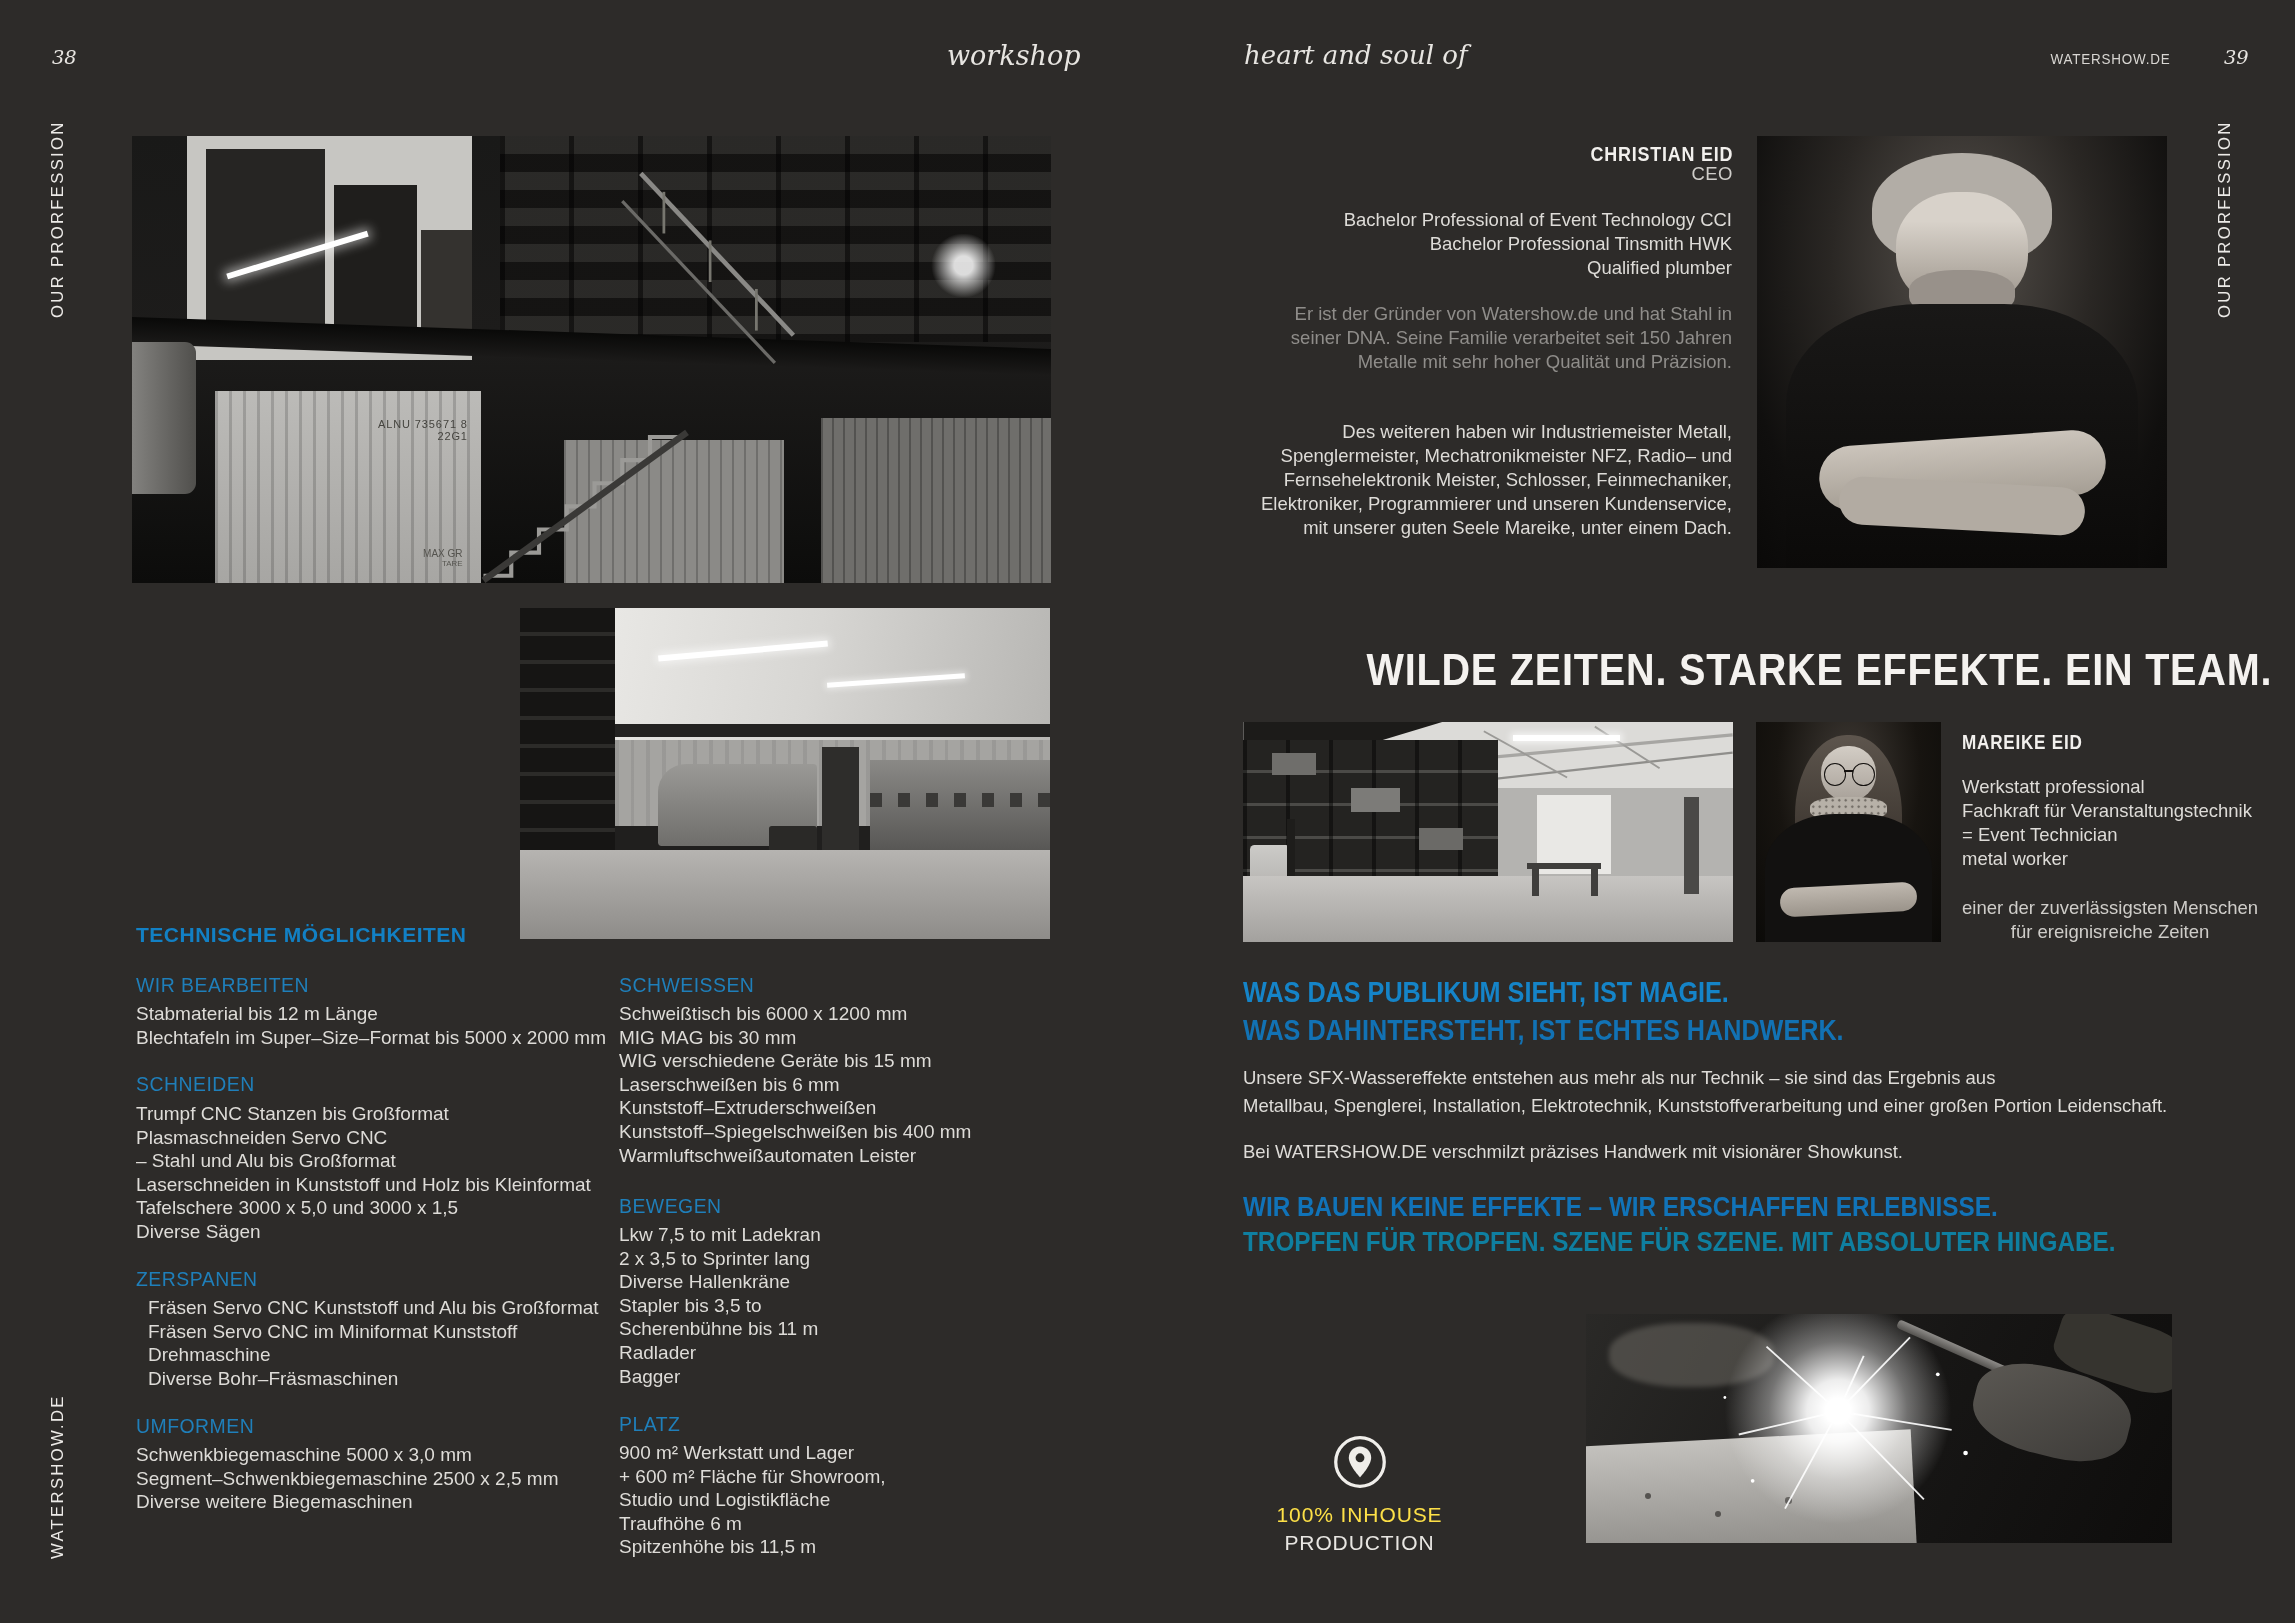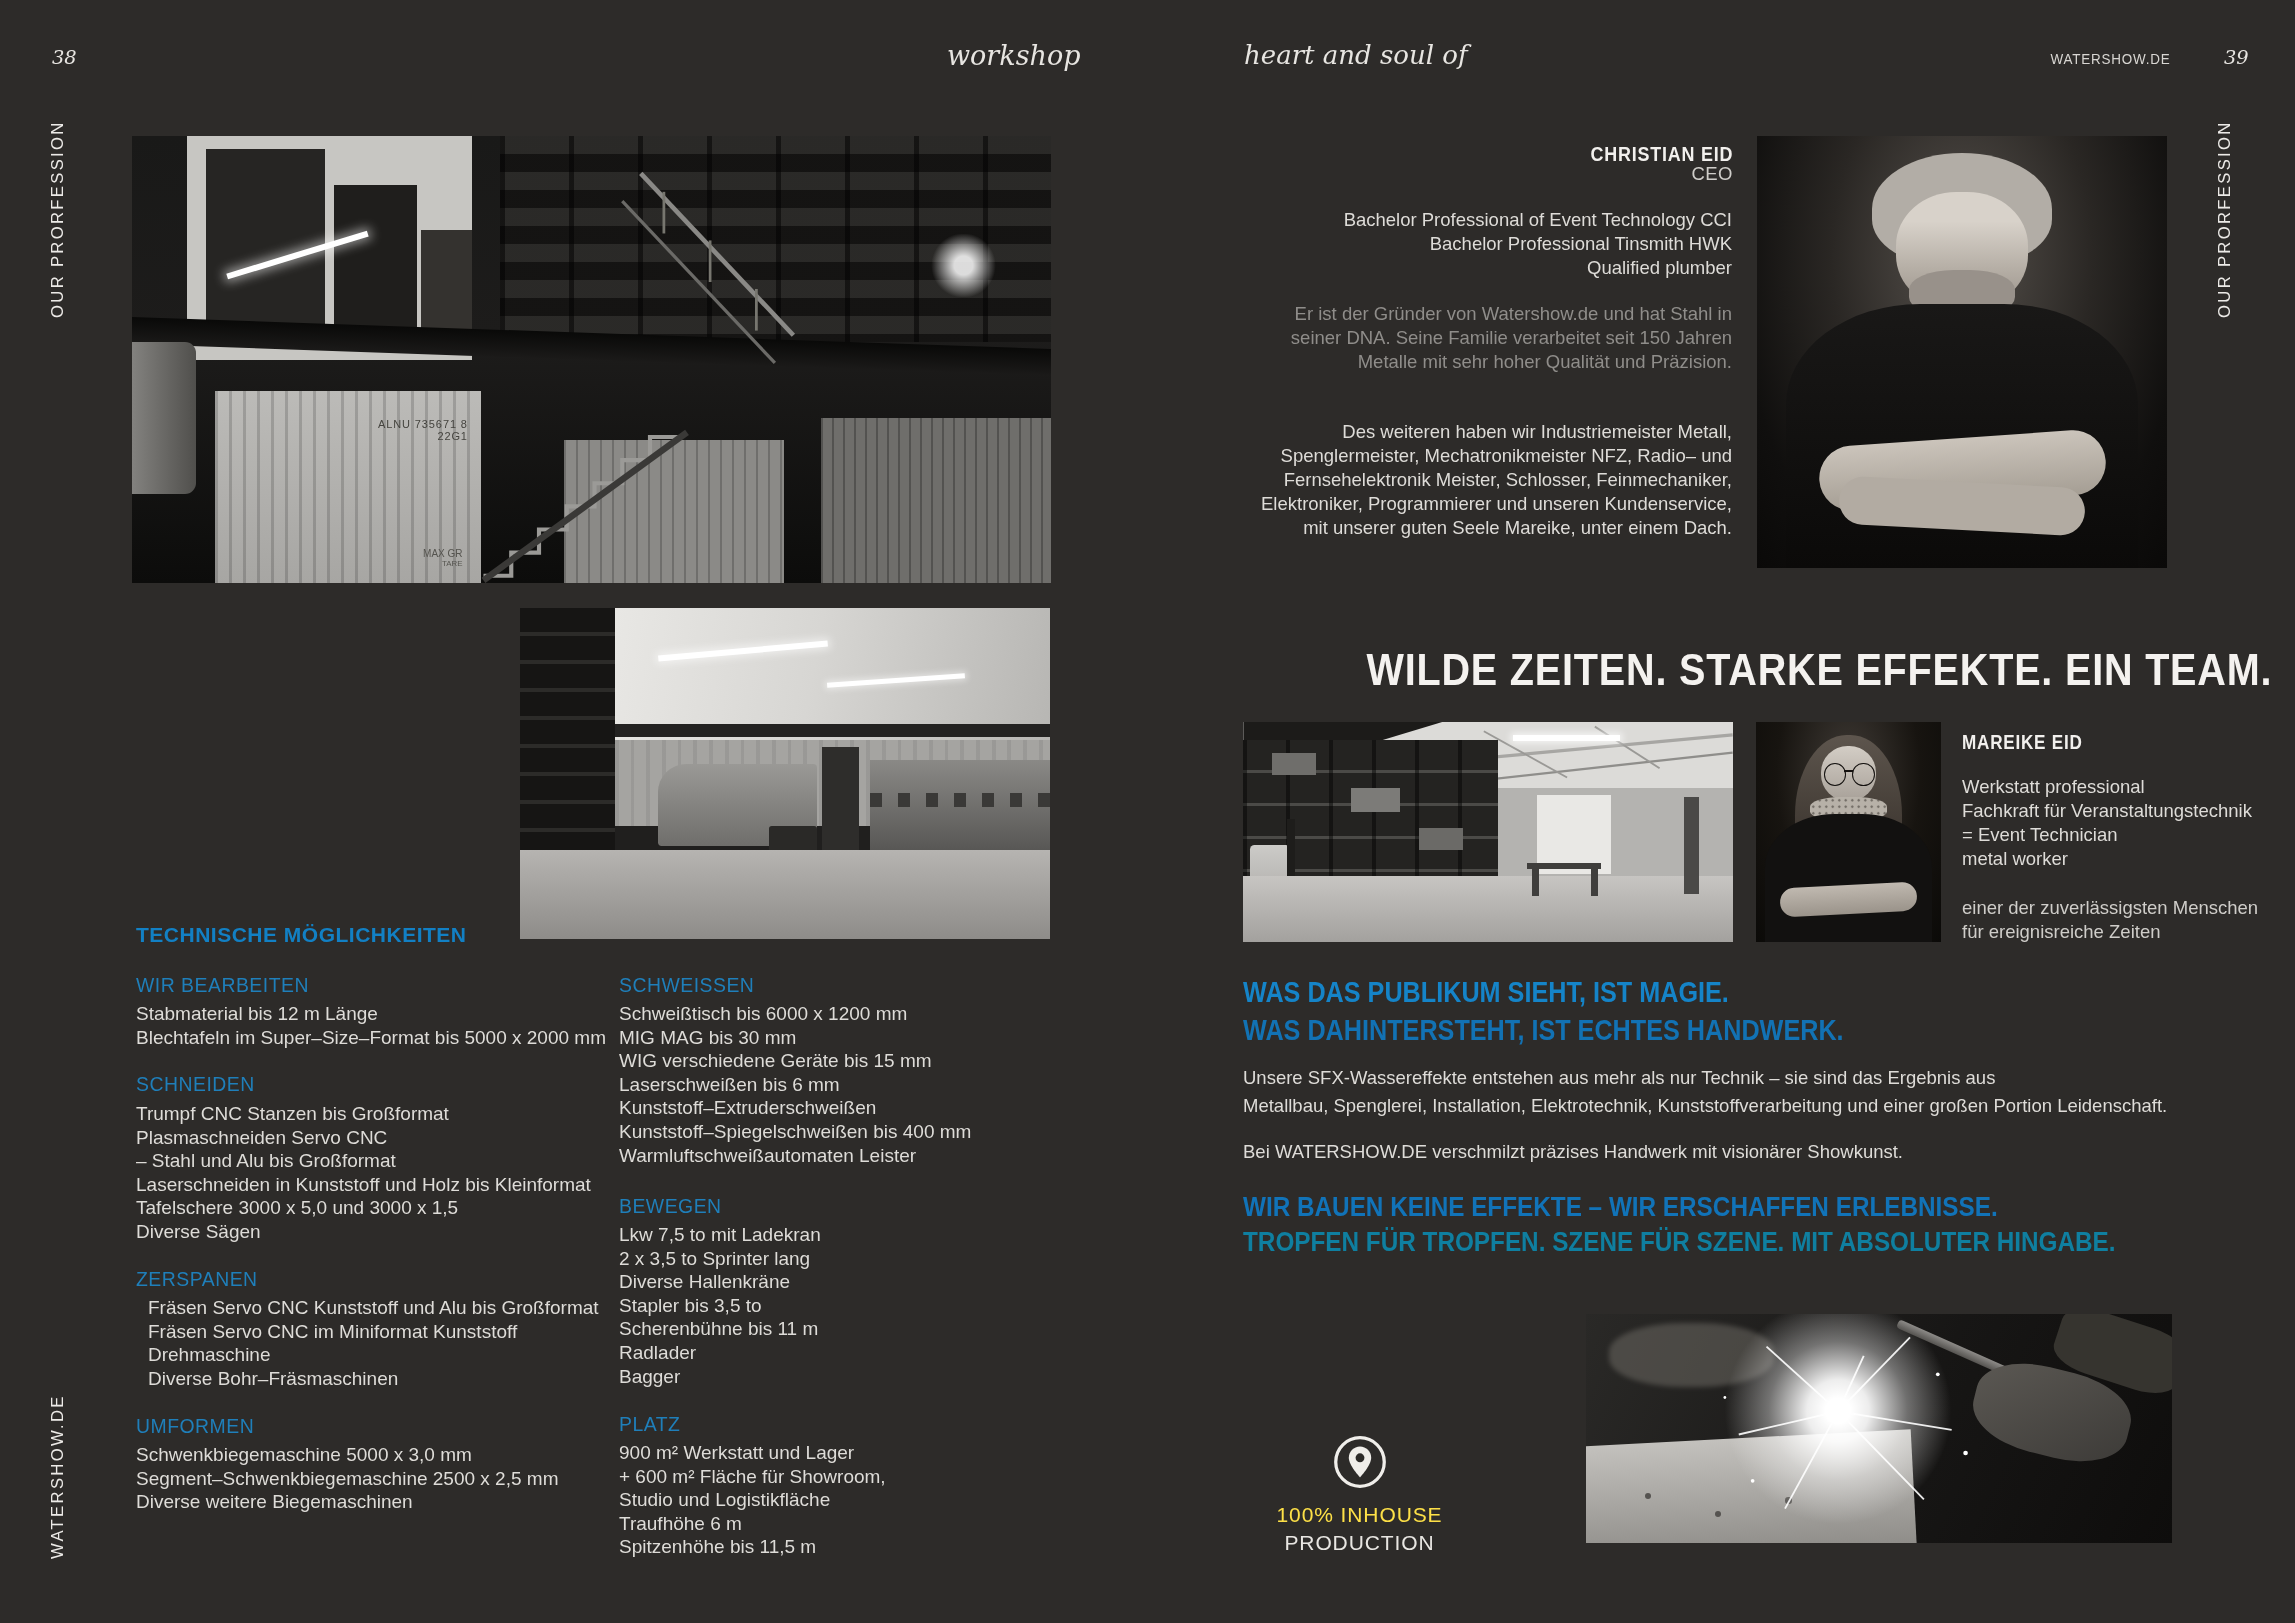--- a/index.html
+++ b/index.html
@@ -9,21 +9,21 @@
   .frag{position:absolute;}
   .ph{position:absolute;overflow:hidden;background:#161514;}
   .ser{font-family:"DejaVu Serif",serif;font-style:italic;color:#e7e5e1;}
   .rail{position:absolute;writing-mode:vertical-rl;transform:rotate(180deg);
         font-size:16.7px;letter-spacing:2.3px;color:#eceae7;white-space:nowrap;}
   .lab{font-size:19.4px;letter-spacing:0.5px;color:#1f7fba;white-space:nowrap;}
   .title-blue{font-size:21px;font-weight:700;letter-spacing:0.5px;color:#1280c4;white-space:nowrap;}
   .bl{font-size:19px;line-height:23.6px;color:#dedcd8;white-space:nowrap;}
   .bl2{font-size:18.5px;line-height:24px;color:#dedcd8;white-space:nowrap;}
   .gray{color:#8f8d8a;}
-  .soft{color:#cfcdc9;}
+  .soft{color:#cfcdc9;text-align:center;}
   .name{font-size:20.4px;font-weight:700;letter-spacing:0.9px;color:#f2f0ed;white-space:nowrap;}
   .cond{display:inline-block;transform:scaleX(.84);transform-origin:0 50%;white-space:nowrap;}
   .condr{display:inline-block;transform:scaleX(.88);transform-origin:100% 50%;white-space:nowrap;}
   .cy{font-weight:700;white-space:nowrap;}
   .right{text-align:right;}
   .center{text-align:center;}
 </style>
 </head>
 <body>
 

